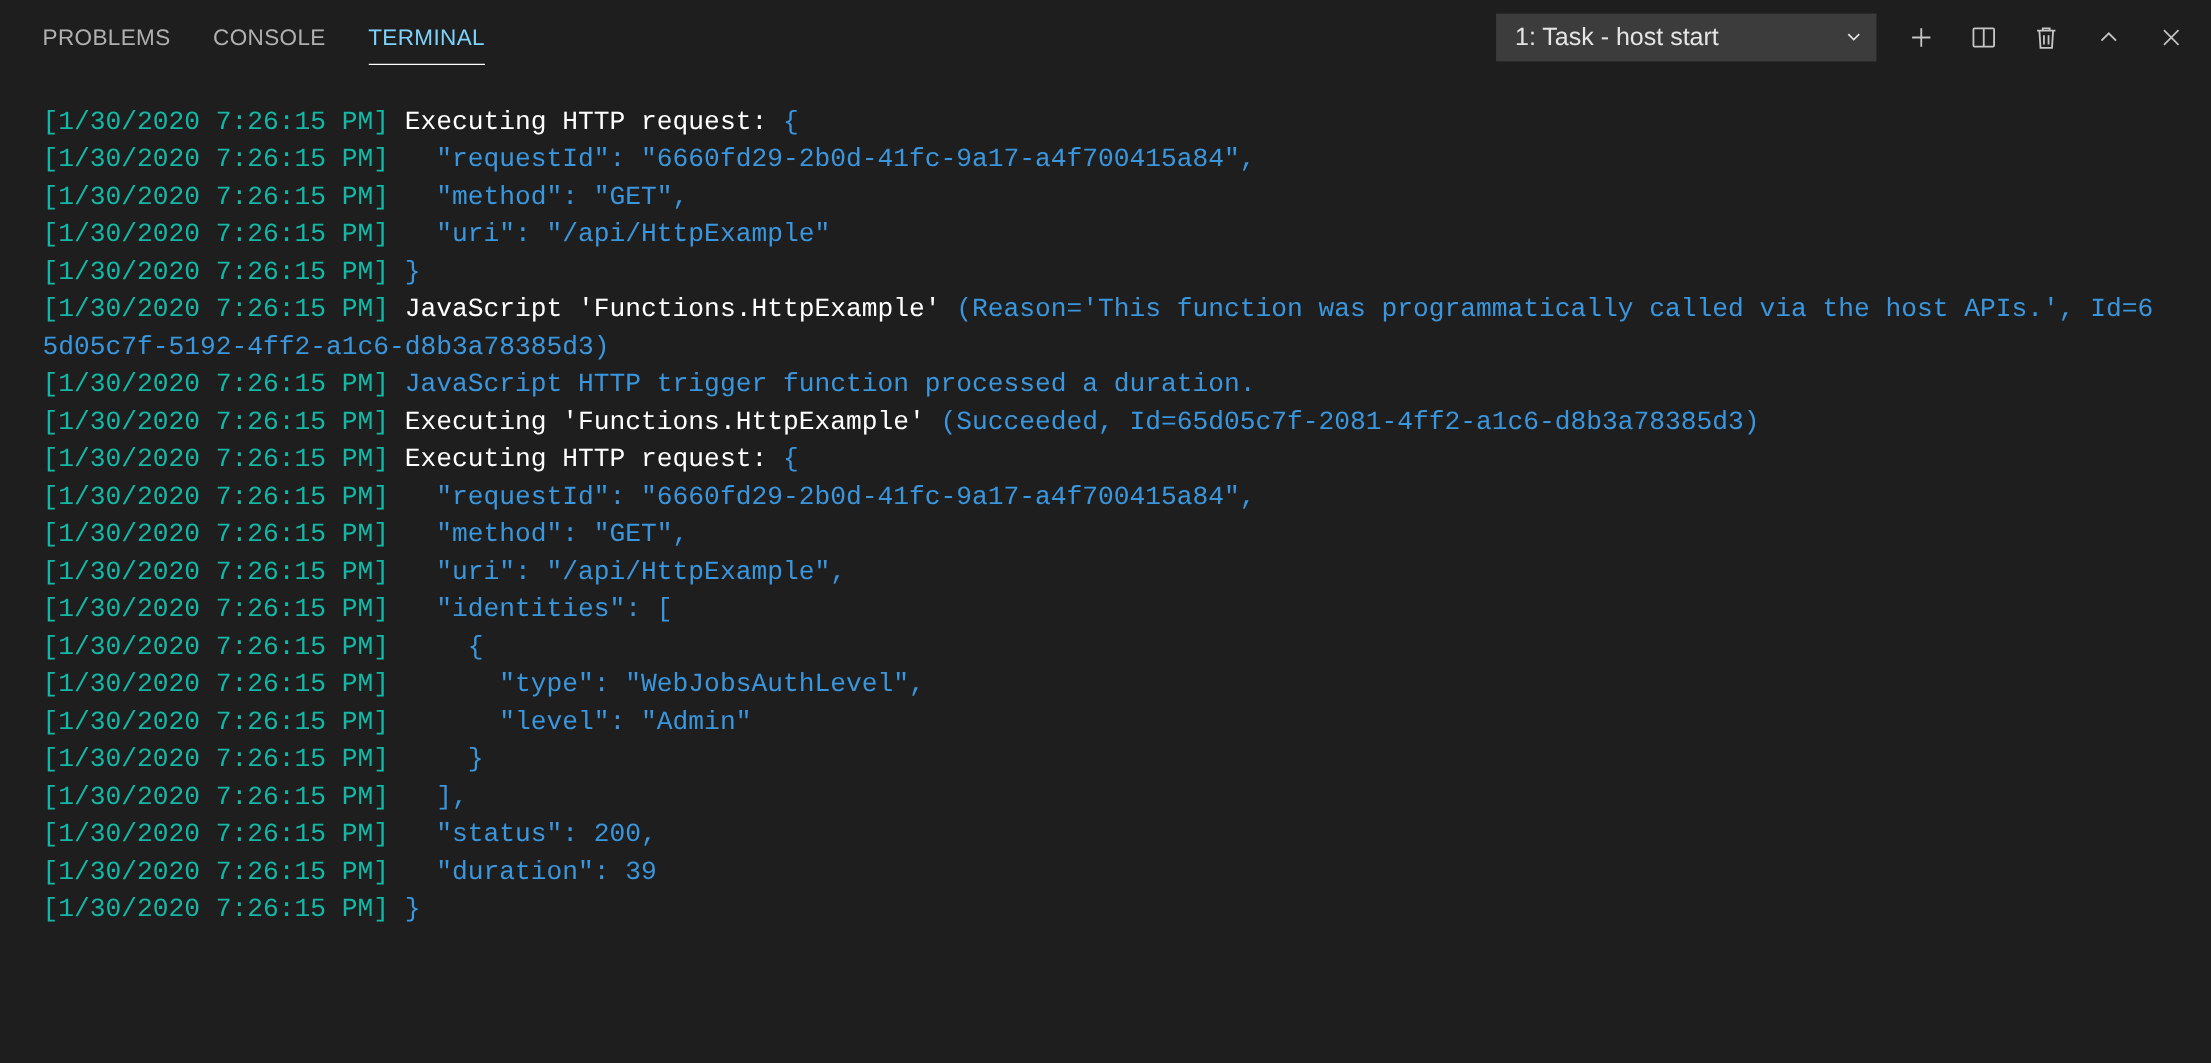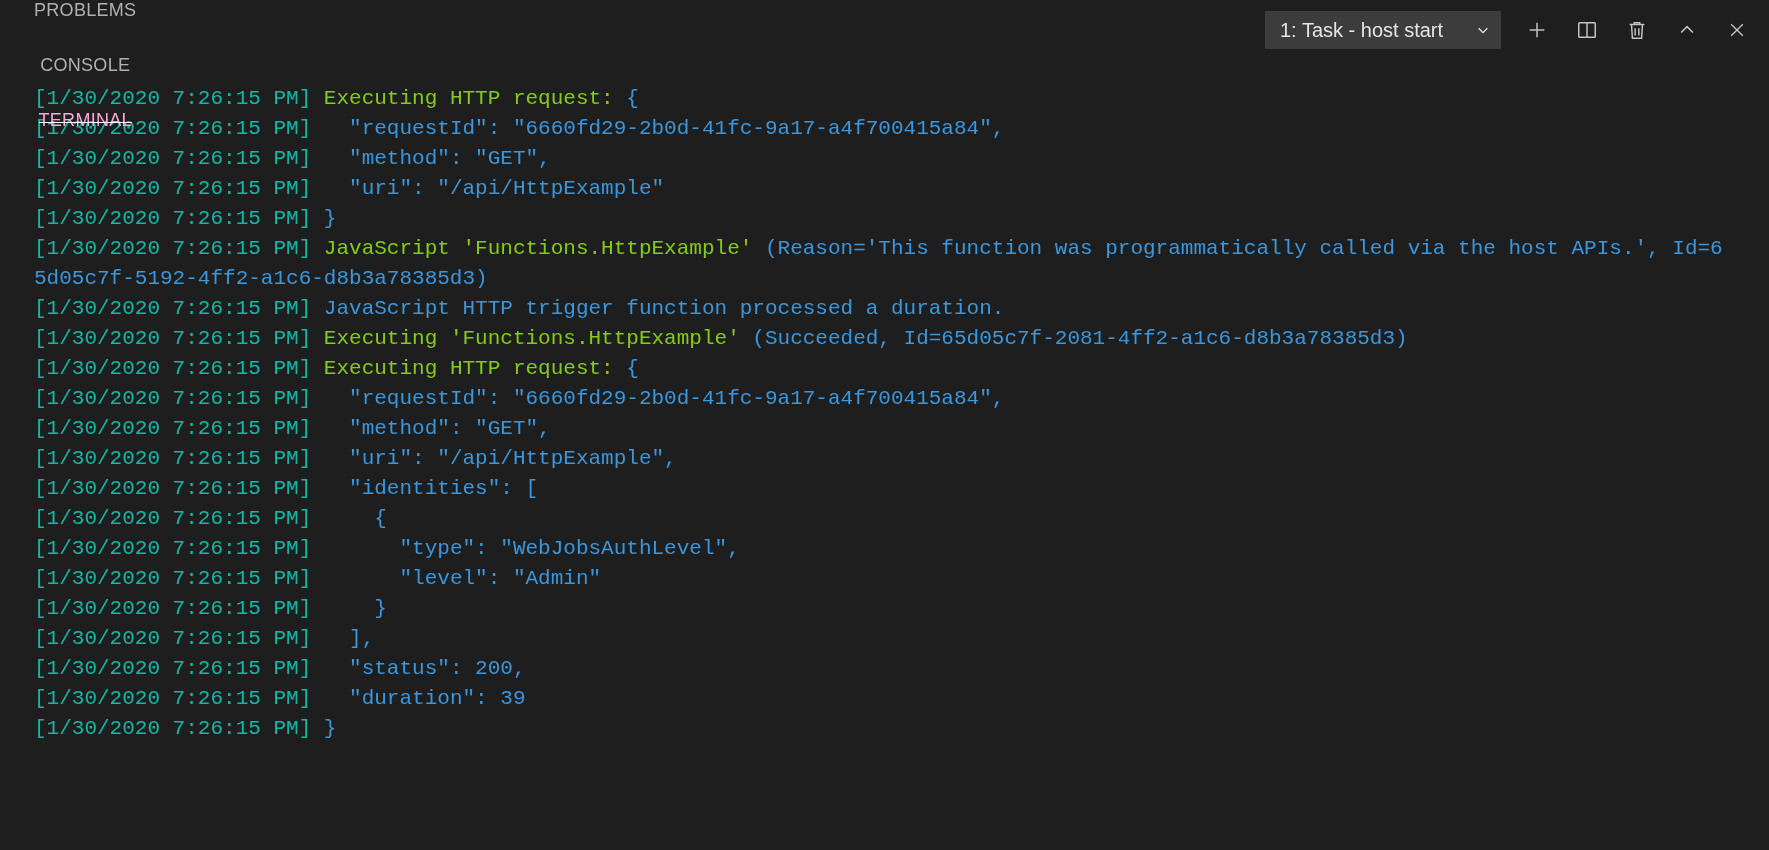--- a/index.html
+++ b/index.html
@@ -16,32 +16,32 @@
   .panel-header {
     display: flex;
     align-items: center;
     height: 60px;
     padding: 0 18px 0 34px;
     font-family: -apple-system, "Segoe UI", sans-serif;
     font-size: 18px;
     color: #9d9d9d;
     user-select: none;
   }
-  .tabs { display: flex; gap: 34px; align-items: center; height: 100%; flex-direction: column; }
+  .tabs { display: flex; gap: 34px; height: 100%; }
   .tab {
     display: flex;
     align-items: center;
     height: 100%;
     letter-spacing: .3px;
     cursor: pointer;
     position: relative;
     color: #b0b0b0;
   }
   .tab.active {
-    color: #f9a8d4;
+    color: #7dd3fc;
     font-weight: 500;
   }
   .tab.active::after {
     content: "";
     position: absolute;
     left: 0; right: 0;
     bottom: 8px;
     height: 1.5px;
     background: #ffffff;
   }
@@ -52,21 +52,21 @@
     gap: 22px;
   }
   .dropdown {
     display: flex;
     align-items: center;
     justify-content: space-between;
     background: #3c3c3c;
     border: 1px solid #3c3c3c;
     color: #e5e5e5;
     height: 38px;
-    width: 236px;
+    width: 304px;
     padding: 0 10px 0 14px;
     font-size: 20px;
     cursor: pointer;
   }
   .icon-btn {
     width: 28px; height: 28px;
     display: flex; align-items: center; justify-content: center;
     color: #c5c5c5;
     cursor: pointer;
   }
@@ -76,21 +76,21 @@
   .terminal-body {
     padding: 24px 34px 0 34px;
     line-height: 30px;
     font-size: 21px;
     white-space: pre-wrap;
     word-break: break-all;
     font-family: "Consolas", "Menlo", "Courier New", monospace;
   }
   .ts { color: #14b8a6; }   
   .body { color: #3a96dd; } 
-  .hl { color: #84cc16; }   
+  .hl { color: #ffffff; }   
 
 </style>
 </head>
 <body>
 
 <div class="panel-header">
   <div class="tabs">
     <div class="tab">PROBLEMS</div>
     <div class="tab">CONSOLE</div>
     <div class="tab active">TERMINAL</div>

